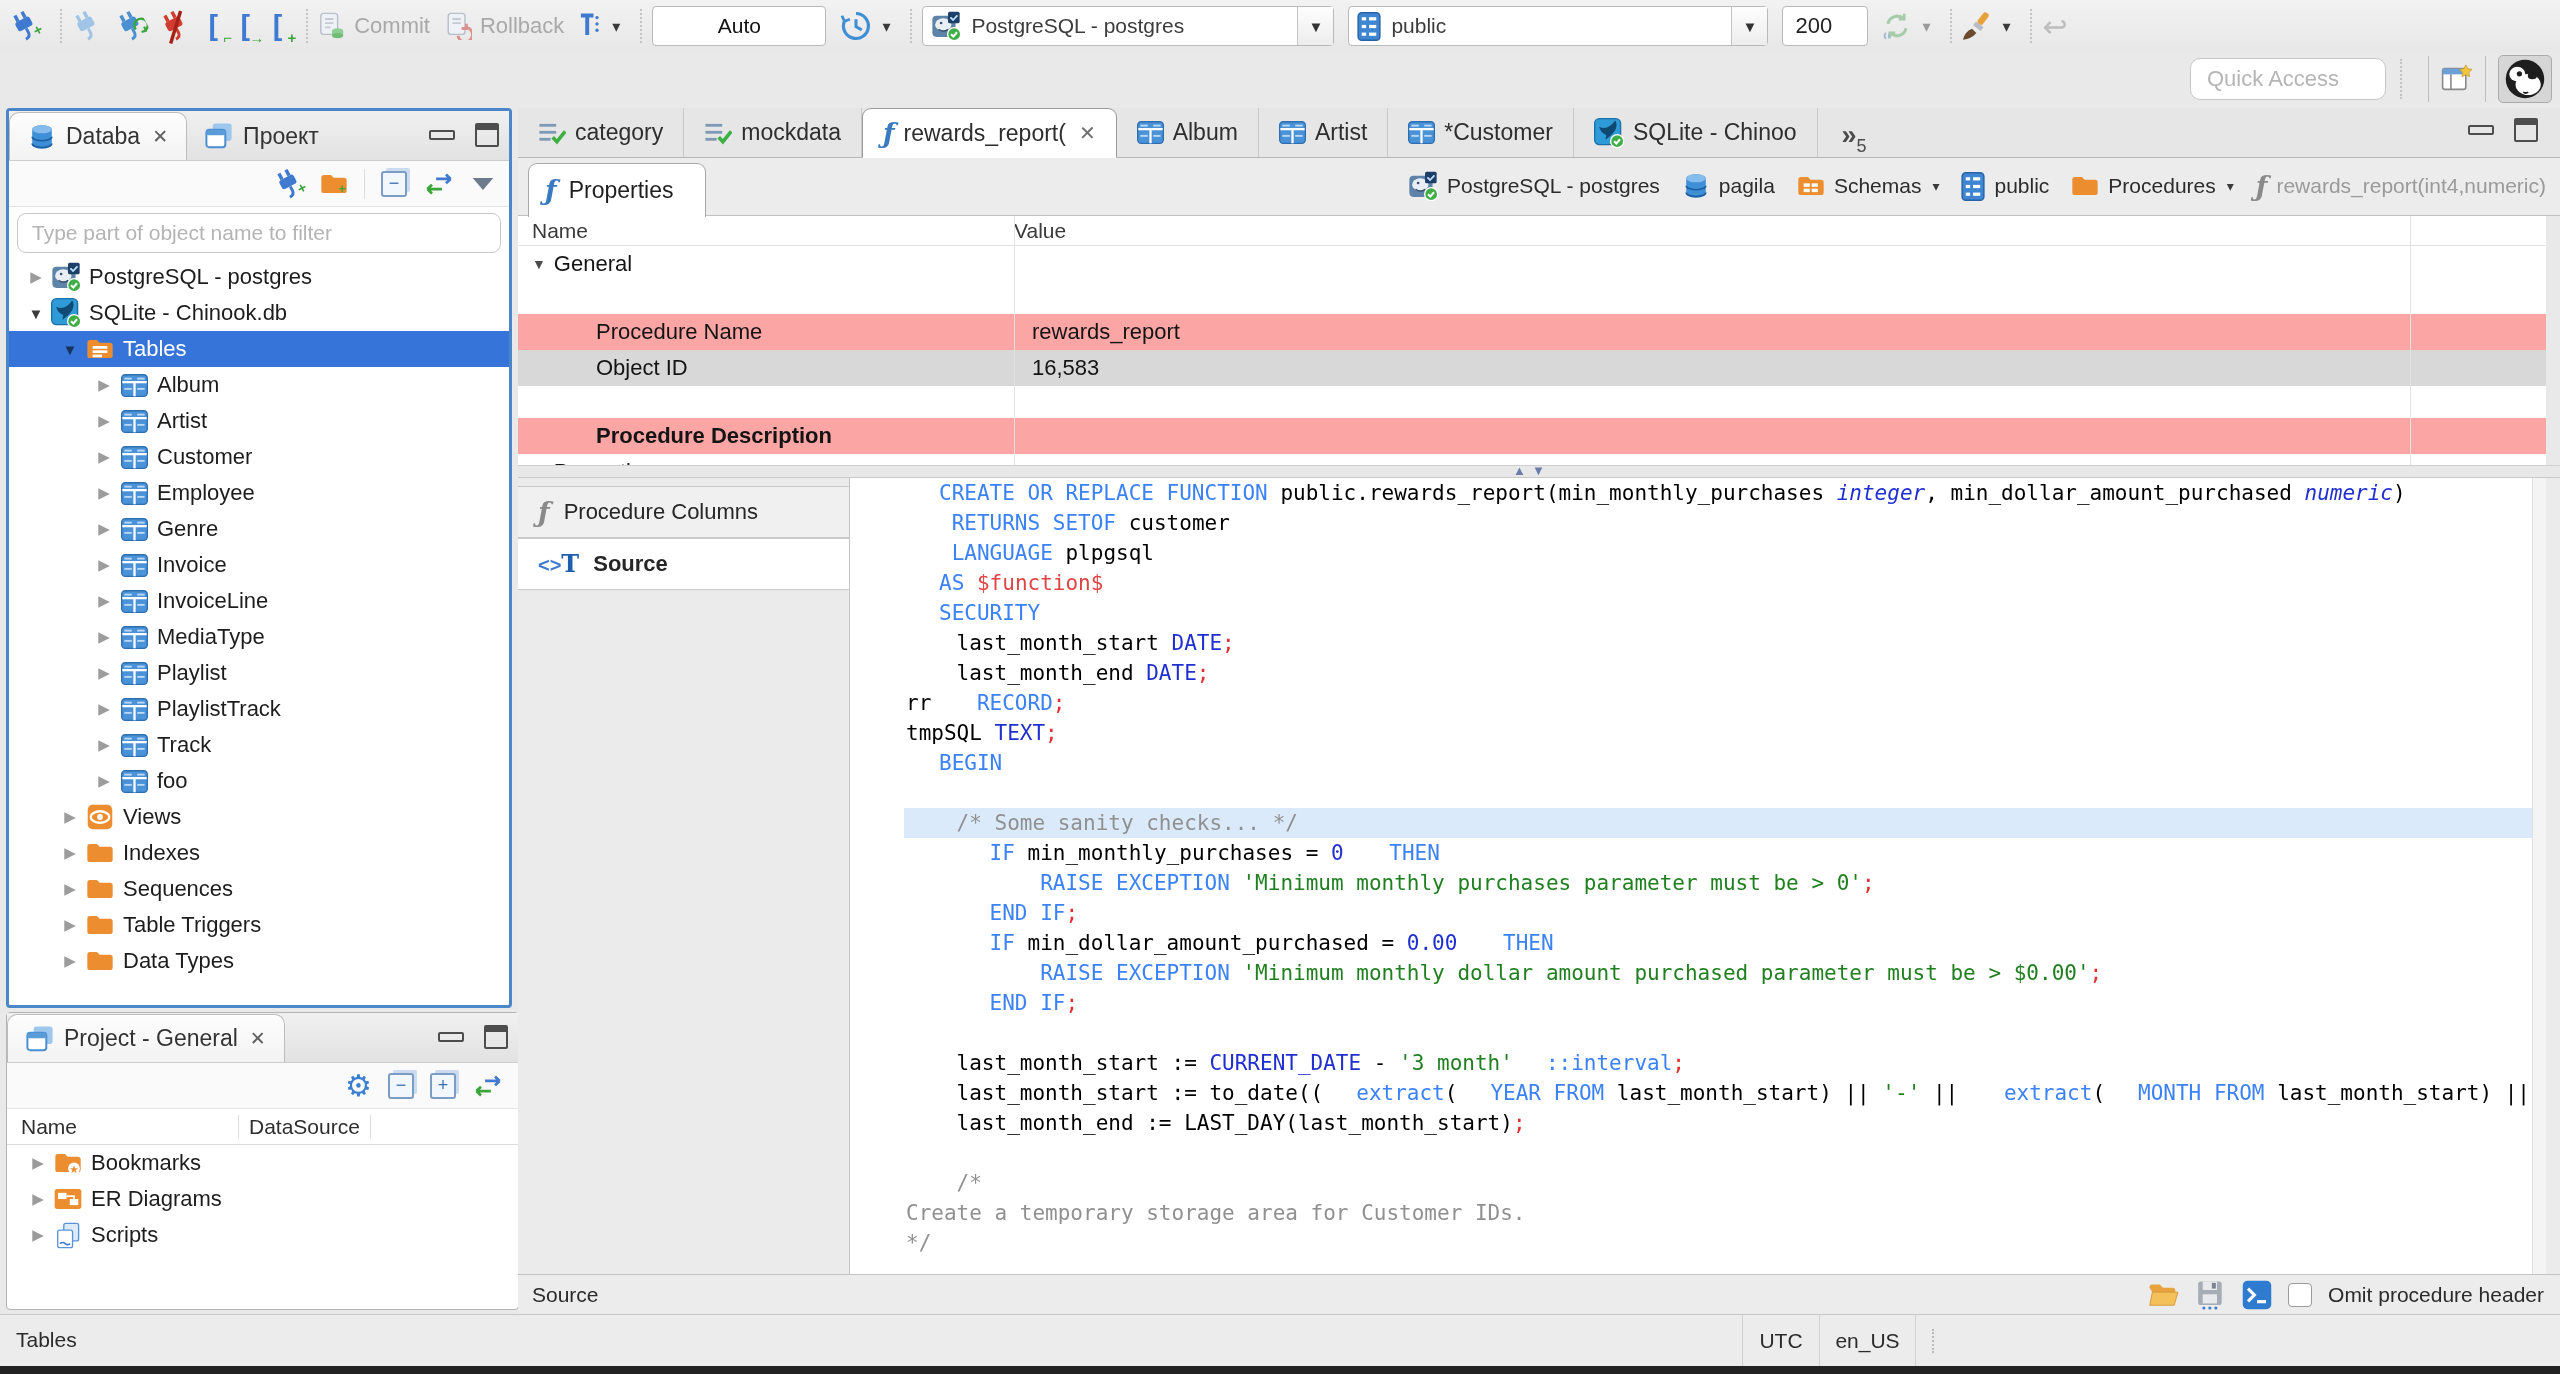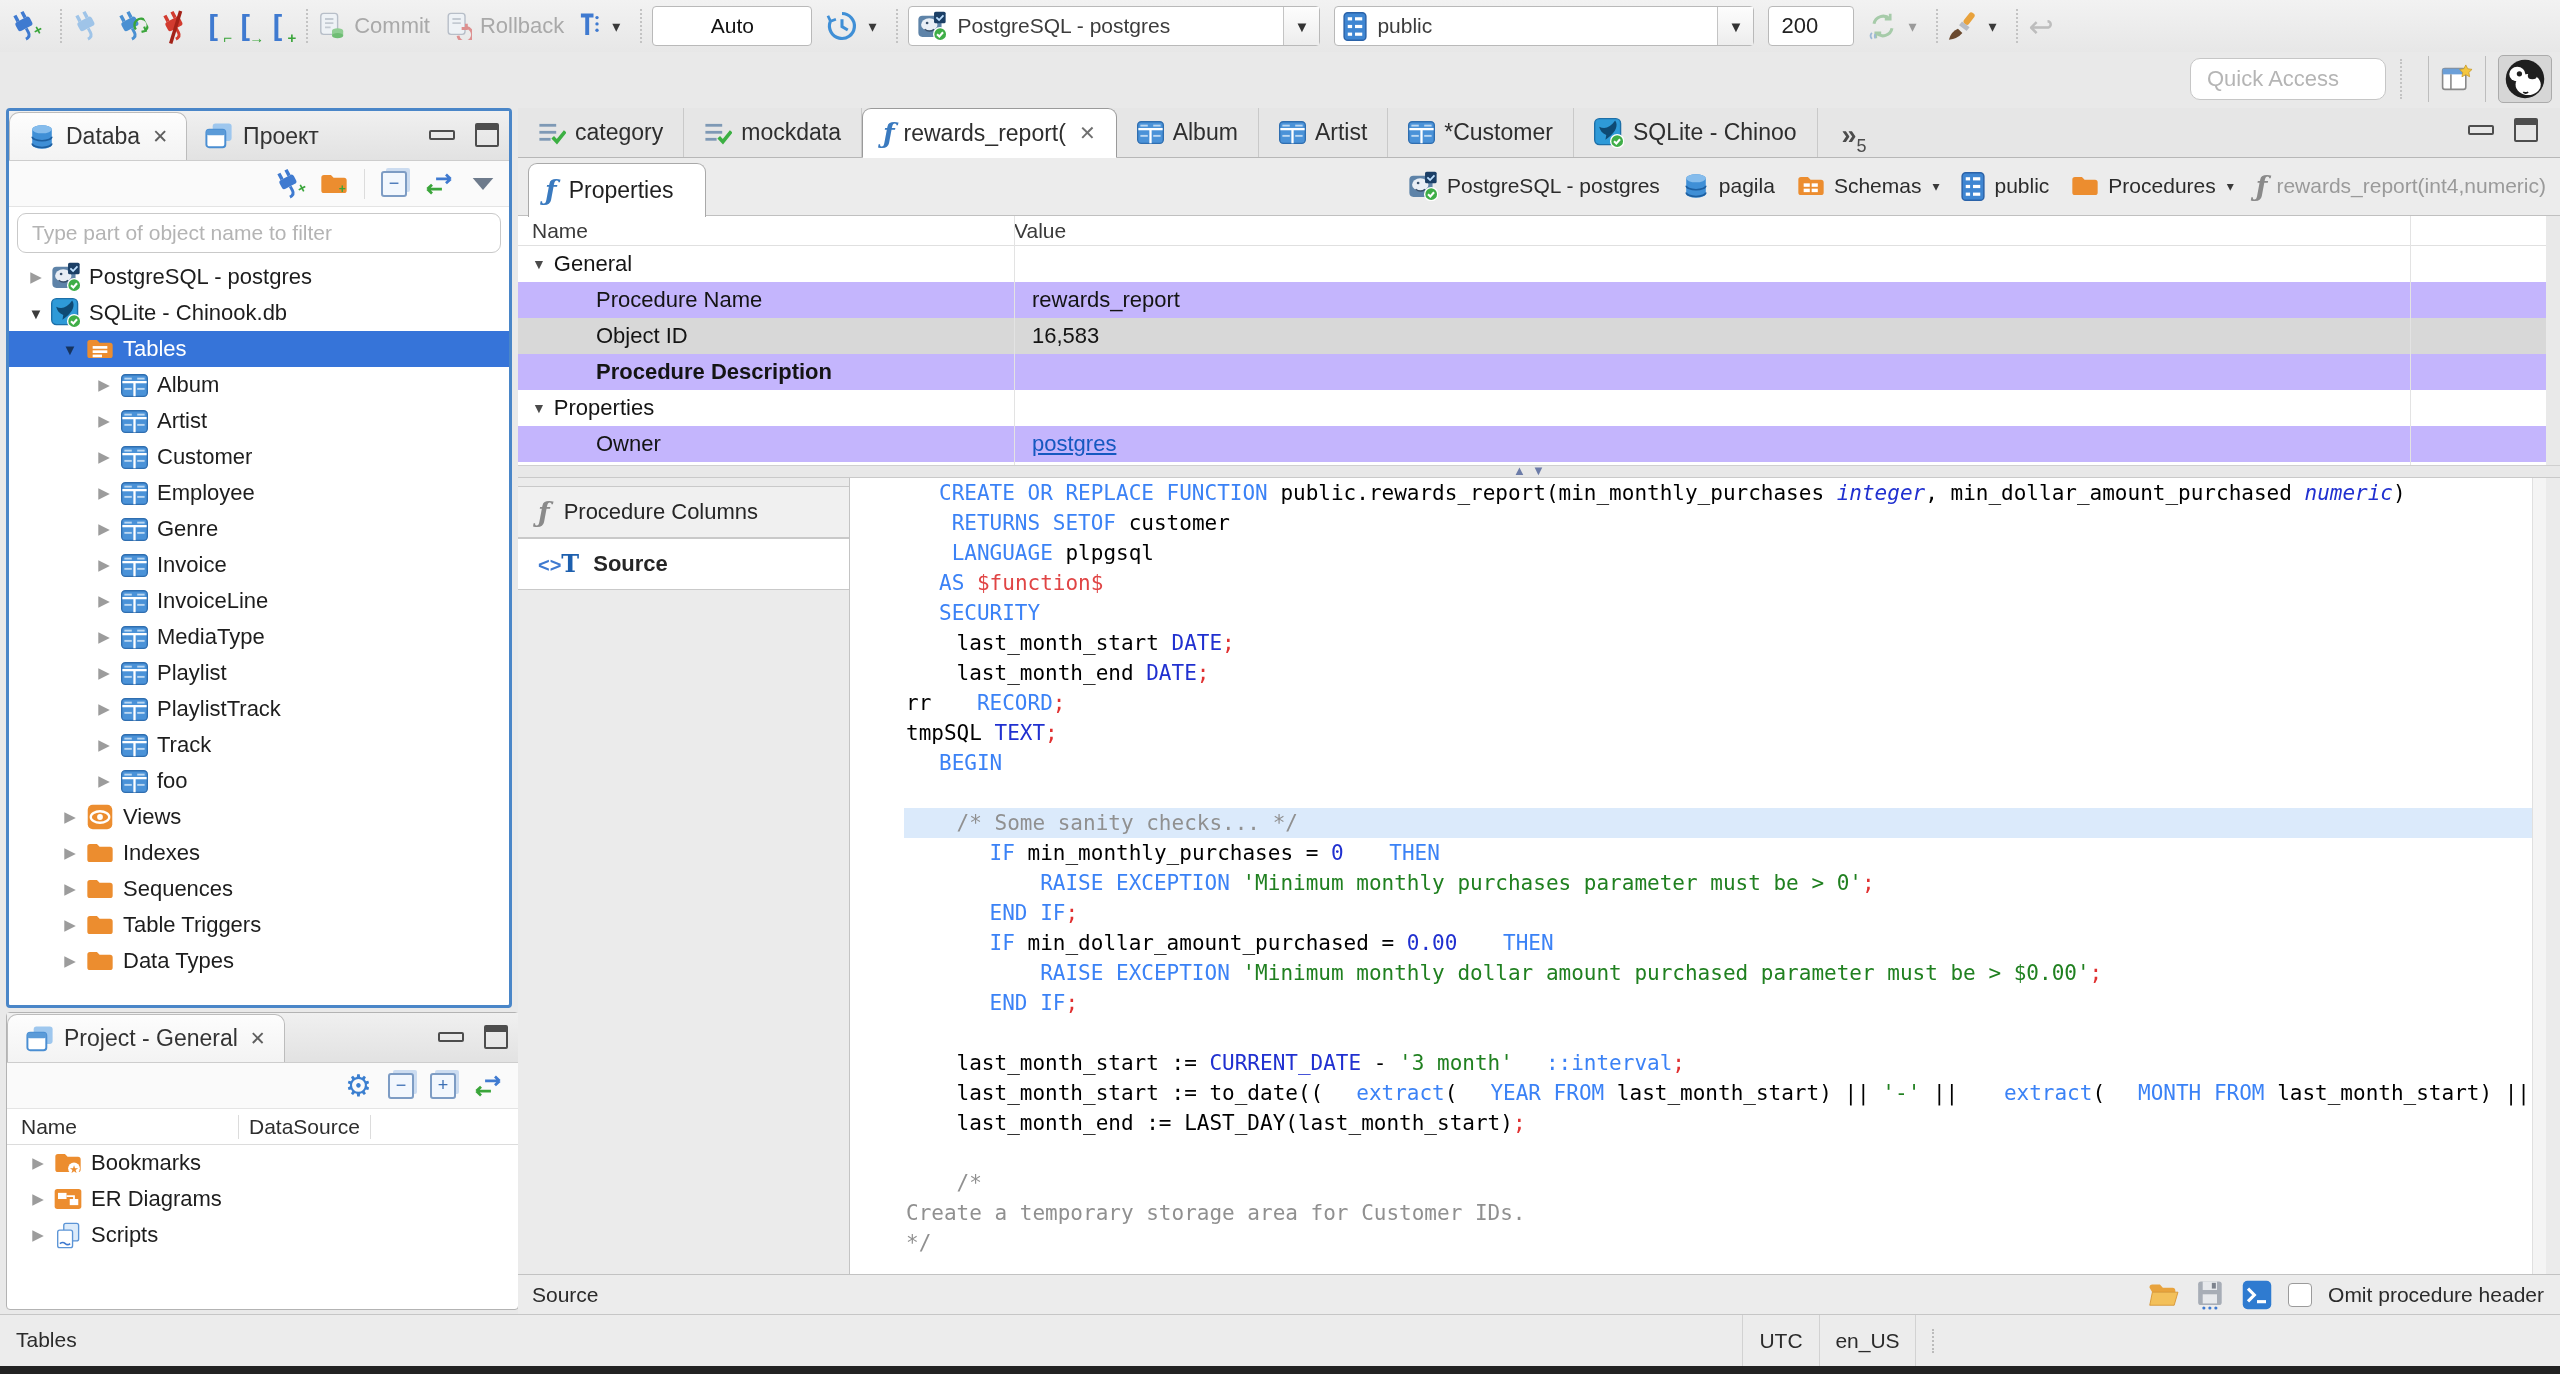--- a/index.html
+++ b/index.html
@@ -11,21 +11,21 @@
   .tb1 { position:absolute; left:0; top:0; width:2560px; height:52px;
          background:linear-gradient(#f2f2f2,#e7e7e7); display:flex; align-items:center; padding-left:10px; }
   .tb2 { position:absolute; left:0; top:52px; width:2560px; height:54px; }
   .tbgrp { display:flex; align-items:center; gap:14px; margin-right:10px; }
   .tbsep { width:0; height:34px; border-left:2px dotted #c3c3c3; margin:0 10px; }
   .tbtn { display:flex; align-items:center; gap:8px; color:#a9a9a9; font-size:22px; }
   .combo { background:#fff; border:1px solid #b9b9b9; border-radius:4px; height:40px; display:flex; align-items:center; }
   .combo .ctext { padding:0 10px; font-size:21px; color:#3c3c3c; flex:1; white-space:nowrap; overflow:hidden; }
   .combo .cbtn { width:36px; align-self:stretch; border-left:1px solid #c4c4c4; background:linear-gradient(#fdfdfd,#ededed);
                  display:flex; align-items:center; justify-content:center; font-size:15px; color:#333; }
-  .autocombo { width:160px; justify-content:center; }
+  .autocombo { width:174px; justify-content:center; }
   .autocombo .ctext { text-align:center; color:#111; flex:none; }
   .numfield { width:86px; height:40px; background:#fff; border:1px solid #b9b9b9; border-radius:4px;
               font-size:22px; color:#222; padding:0 12px; display:flex; align-items:center; }
   .caret { font-size:16px; color:#3a3a3a; margin-left:2px; }
   .quick { position:absolute; right:350px; top:6px; width:196px; height:42px; border:1px solid #c6c6c6;
            border-radius:10px; background:#fff; display:flex; align-items:center; padding-left:16px;
            font-size:22px; color:#b5b5b5; }
   .tb2-right { position:absolute; right:0; top:0; height:54px; display:flex; align-items:center; }
   .persp-sep { width:0; height:40px; border-left:2px dotted #c3c3c3; margin:0 14px; }
   .persp-line { width:1px; height:46px; background:#bdbdbd; margin:0 12px; }
@@ -84,21 +84,21 @@
   .crumb.muted { color:#9a9a9a; }
   .crumb .dd { font-size:14px; color:#3a3a3a; margin-left:2px; }
 
   .propgrid { position:absolute; left:0; top:108px; right:14px; height:357px; background:#fff; }
   .pg-hdr { height:30px; display:flex; font-size:21px; color:#3a3a3a; border-bottom:1px solid #e0e0e0; align-items:center; }
   .pg-hdr .h1 { padding-left:14px; width:496px; }
   .prow { height:36px; display:flex; font-size:22px; color:#141414; align-items:center; }
   .prow .pname { width:496px; padding-left:14px; display:flex; align-items:center; gap:8px; }
   .prow .pname.item { padding-left:78px; }
   .prow .pval { padding-left:18px; }
-  .prow.shade { background:#c4b5fd; }
+  .prow.shade { background:#fca5a5;margin-top:32px; }
   .prow.selrow { background:#d8d8d8; }
   .prow .grpcaret { font-size:14px; color:#4b4b4b; }
   .prow.bold .pname { font-weight:bold; }
   .pg-vline { position:absolute; top:0; bottom:0; width:1px; background:#e3e3e3; }
   .valuelink { color:#1558c0; text-decoration:underline; }
 
   .hsplit { position:absolute; left:0; top:357px; right:0; height:13px; background:#e8e8e8;
             border-top:1px solid #cfcfcf; border-bottom:1px solid #c9c9c9; }
   .split-arrows { position:absolute; left:995px; top:-3px; display:flex; gap:6px; font-size:13px; color:#6c7ca8; }
 

